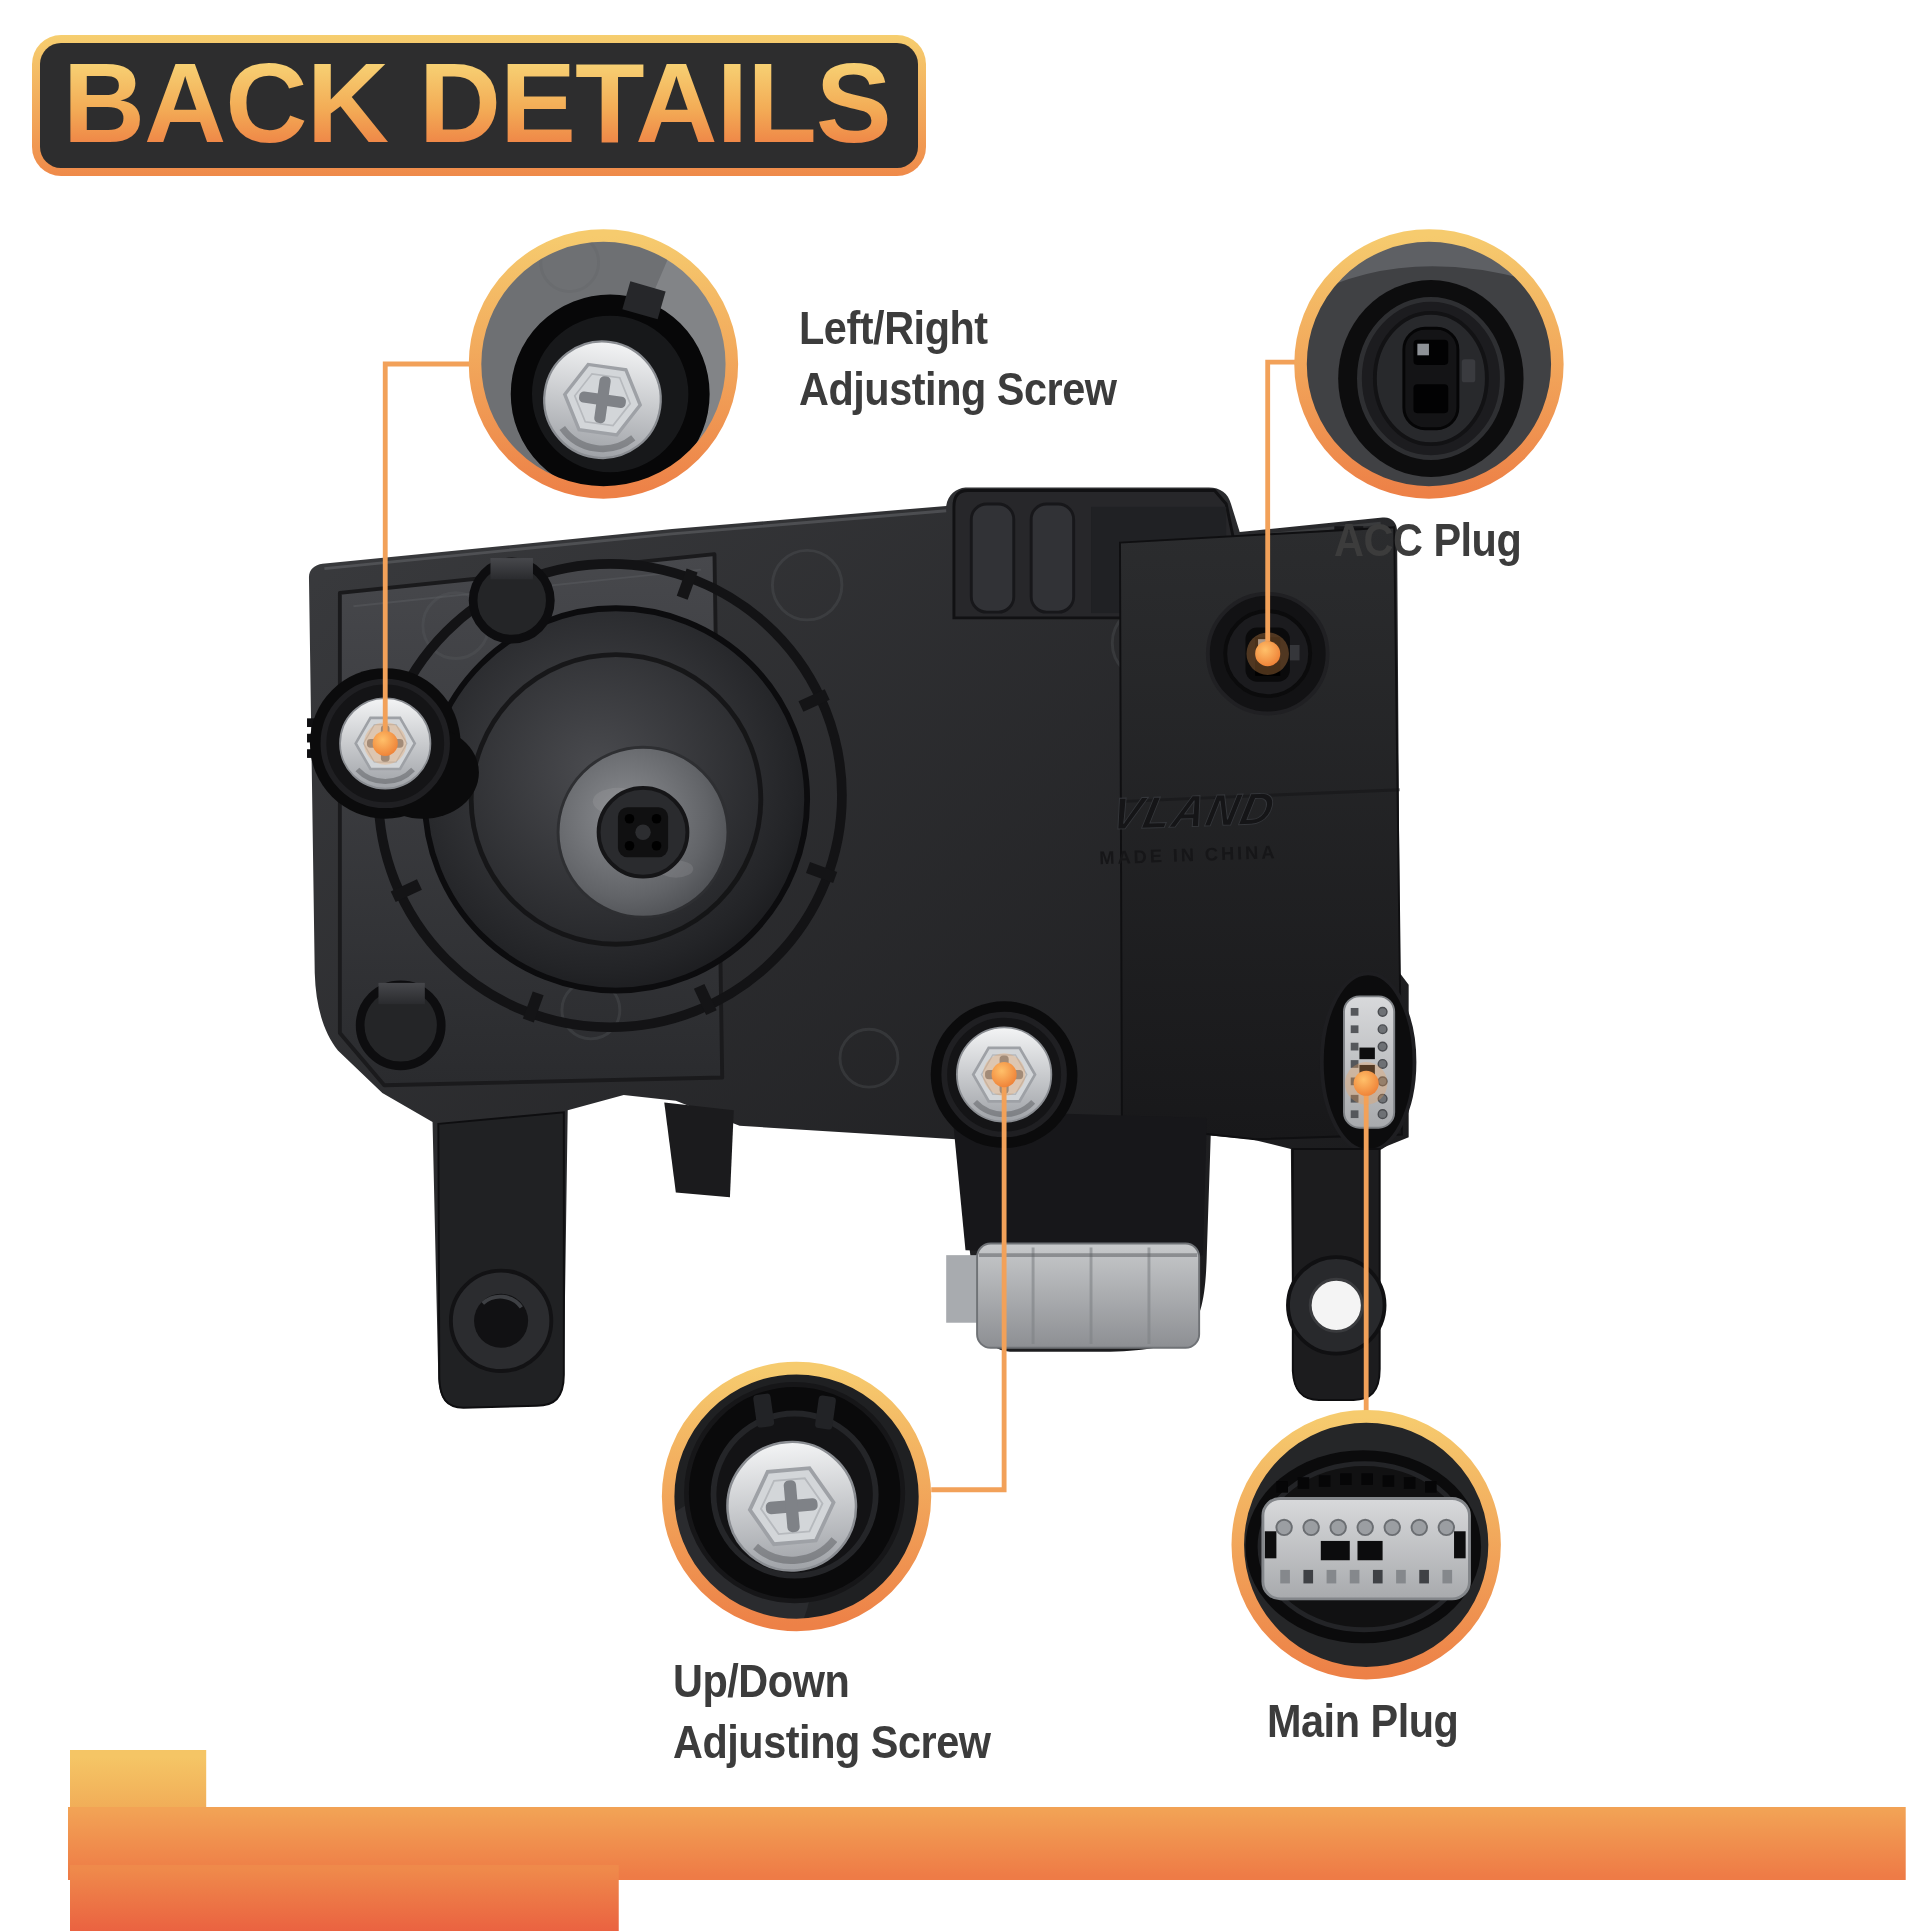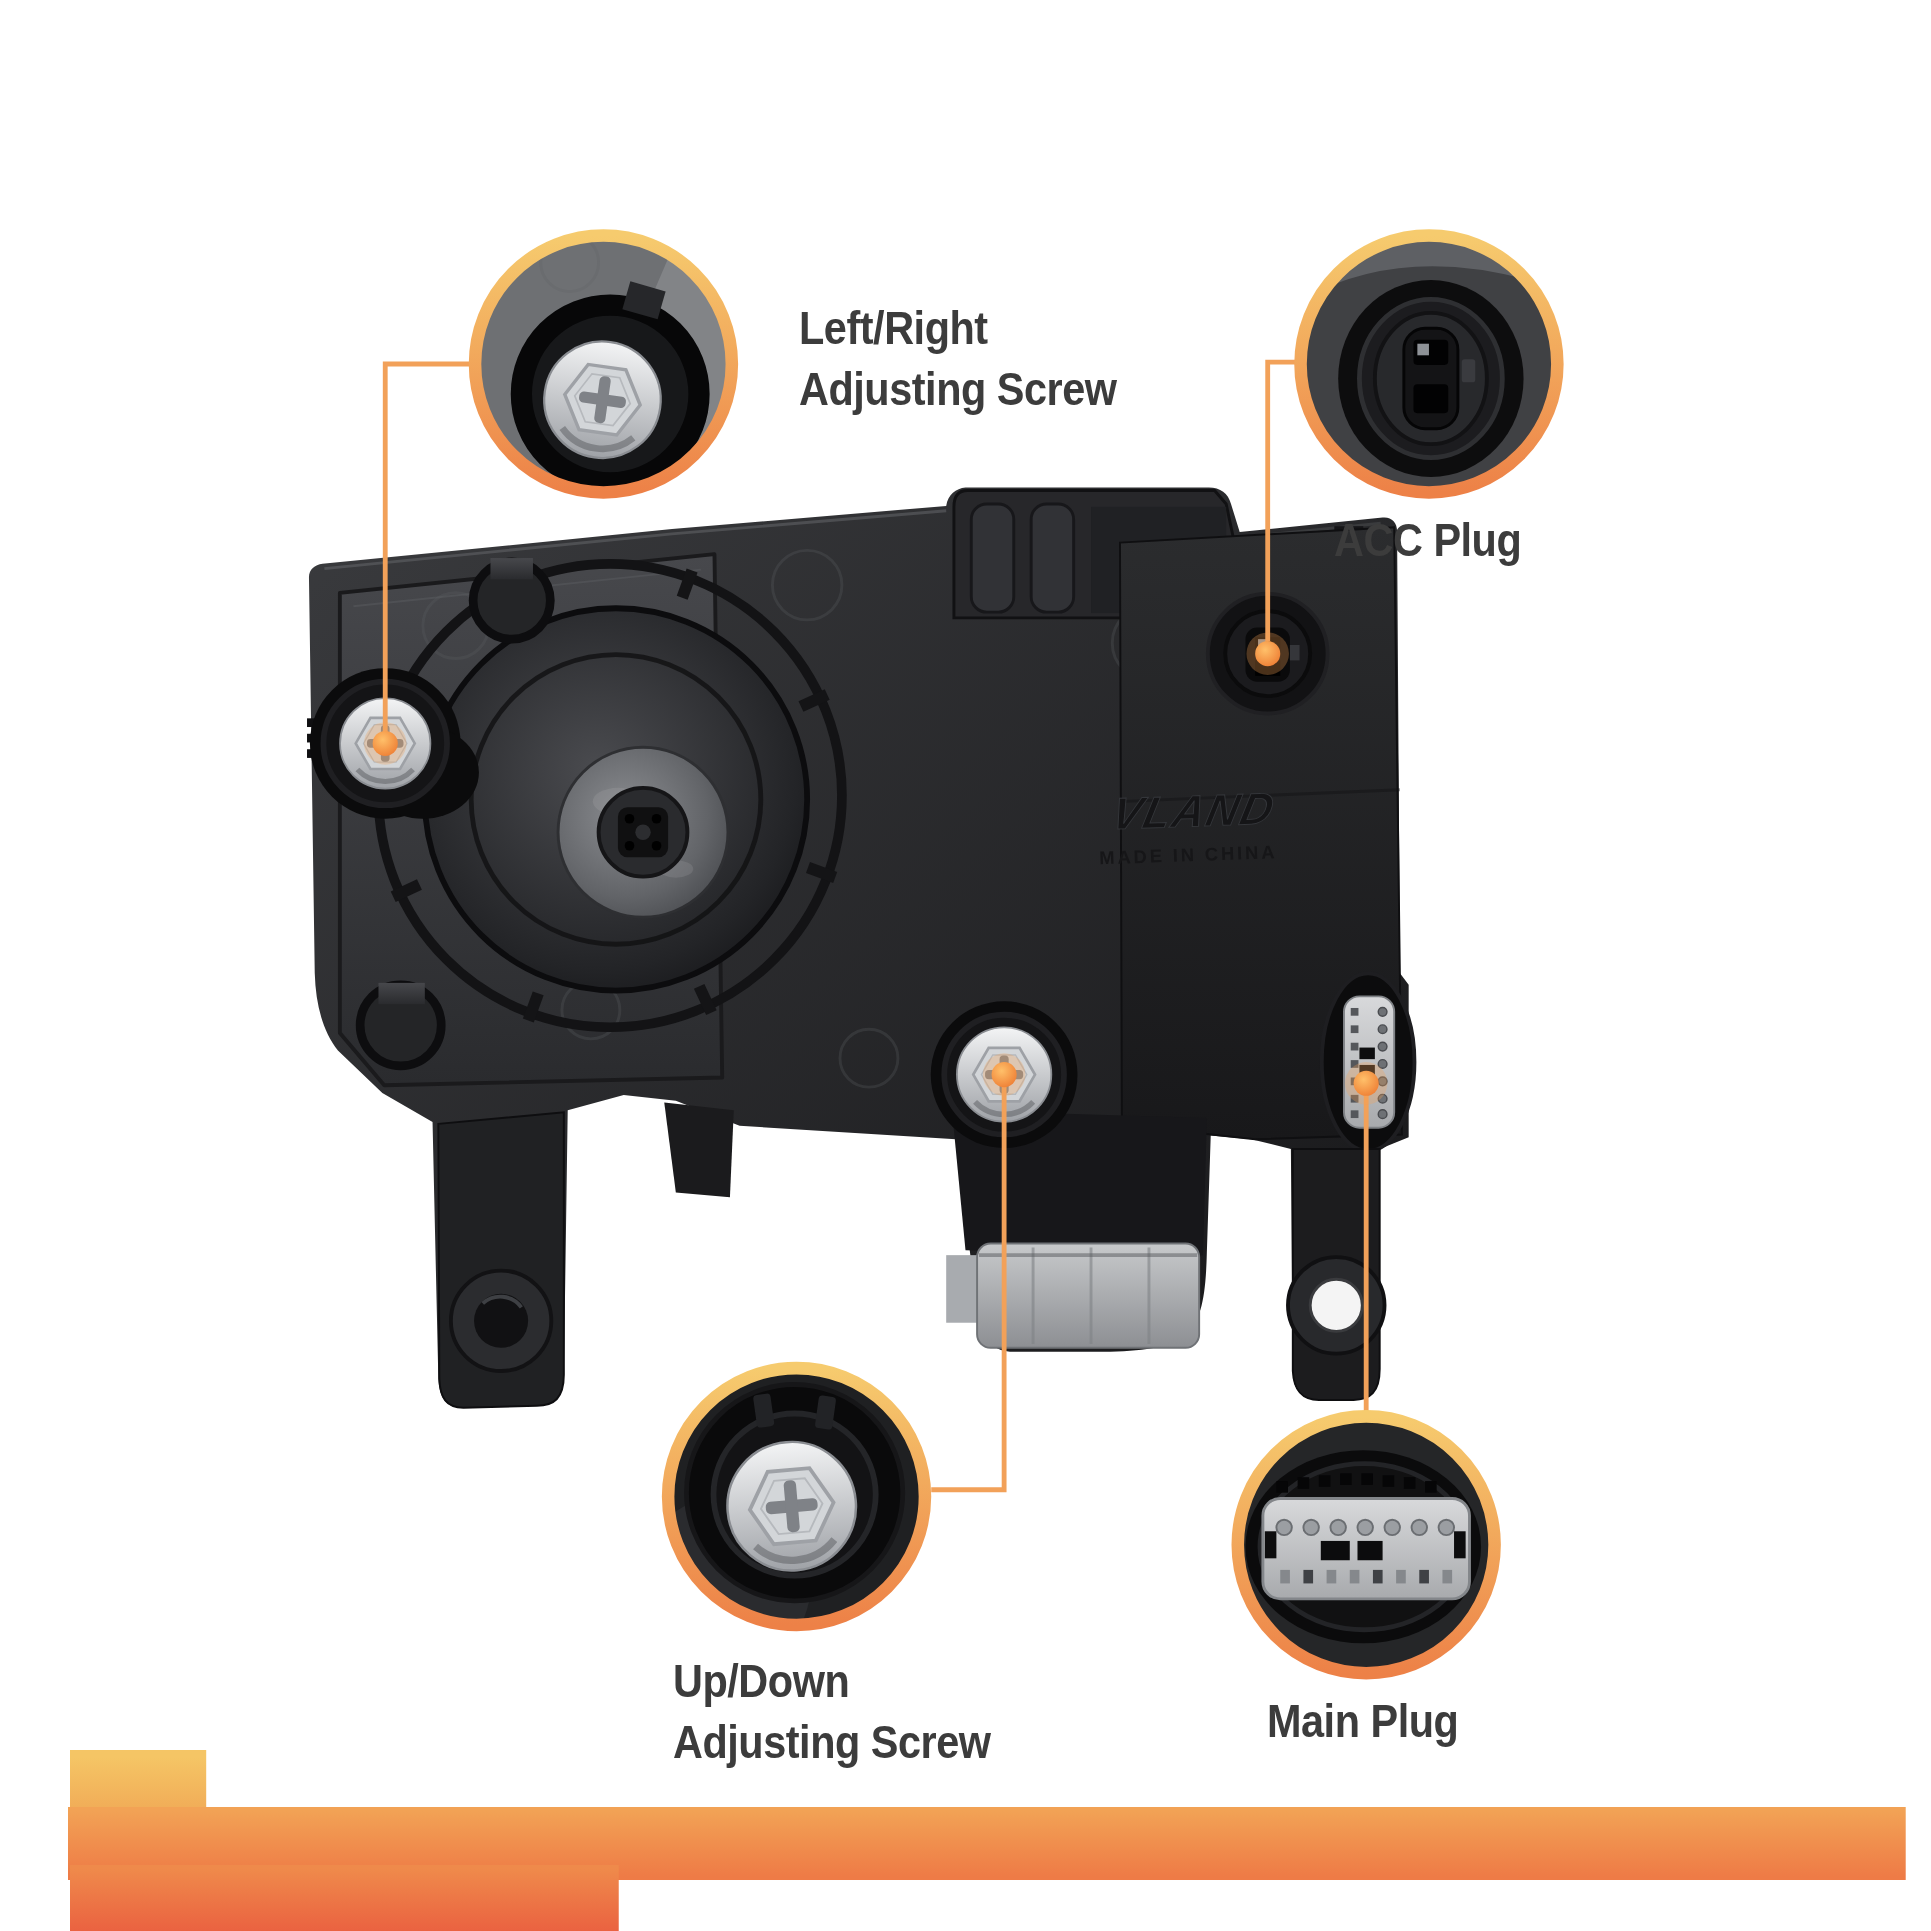--- a/index.html
+++ b/index.html
@@ -362,20 +362,25 @@
           <rect x="1470" y="1626" width="10" height="14" fill="#3F4145"></rect>
           <rect x="1494" y="1626" width="10" height="14" fill="#85888C"></rect>
         </g>
         <rect x="1310" y="1586" width="12" height="28" fill="#0D0D0E"></rect>
         <rect x="1506" y="1586" width="12" height="28" fill="#0D0D0E"></rect>
       </g>
       <circle cx="1415" cy="1600" r="133" fill="none" stroke="url(#gradRing)" stroke-width="13"></circle>
     </g>
   </svg>
 
+  <div class="title-wrap">
+    <div class="title-inner">
+      <div class="title-text">BACK DETAILS</div>
+    </div>
+  </div>
 
   <div class="callout-label lbl-lr">
     <span>Left/Right</span>
     <span>Adjusting Screw</span>
   </div>
   <div class="callout-label lbl-acc">
     <span>ACC Plug</span>
   </div>
   <div class="callout-label lbl-ud">
     <span>Up/Down</span>

